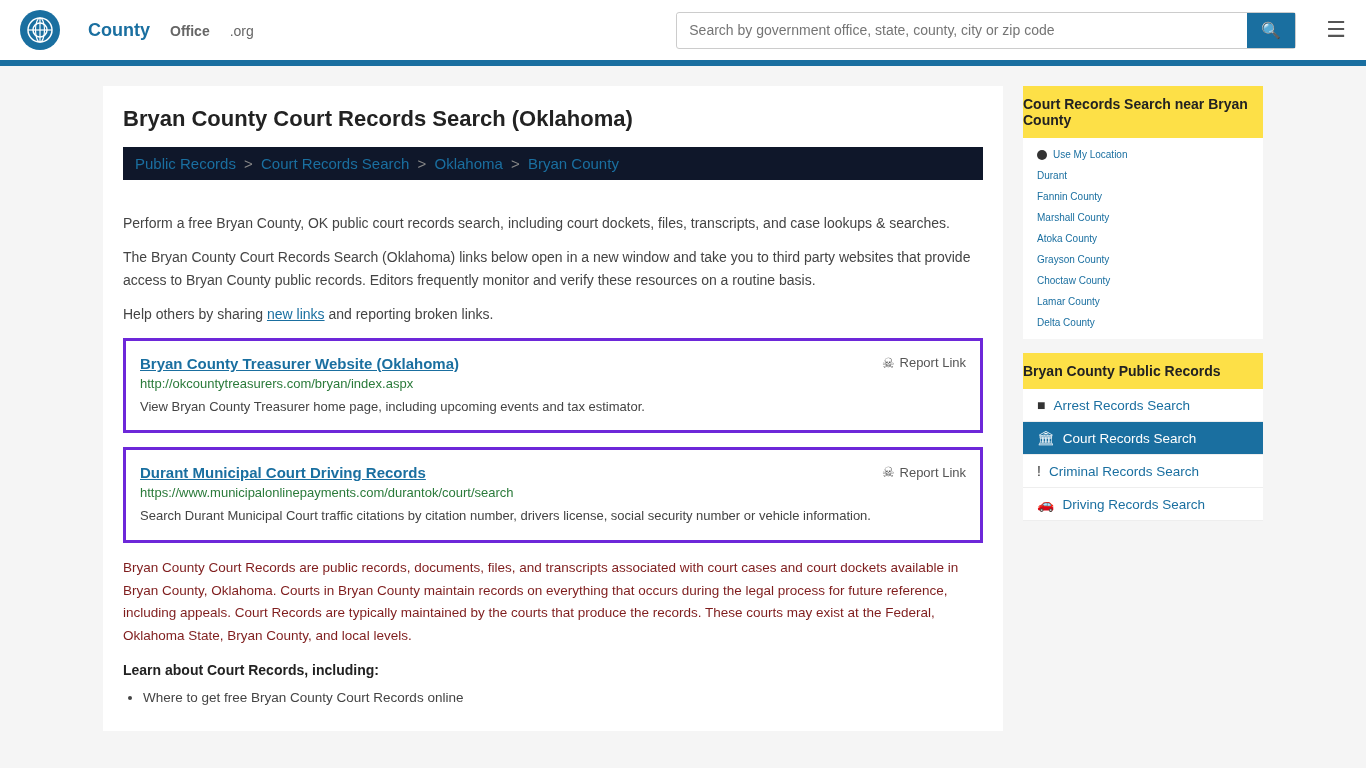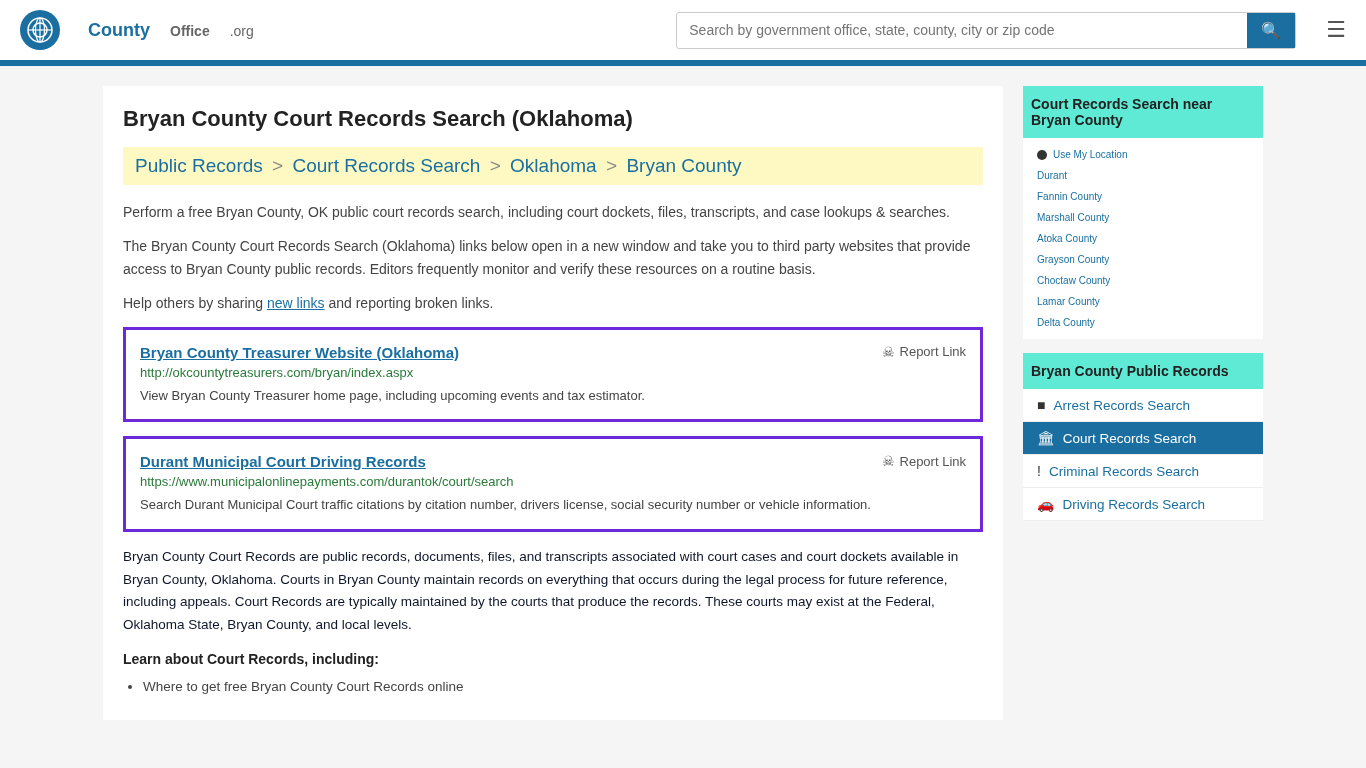--- a/index.html
+++ b/index.html
@@ -95,24 +95,24 @@
     
     .page-title {
       font-size: 22px;
       font-weight: bold;
       color: #222;
       margin-bottom: 15px;
     }
 
     
     .breadcrumb {
-      background: #fef9c3;
+      background: #0f172a;
       padding: 8px 12px;
-      margin-bottom: 16px;
-      font-size: 19px;
+      margin-bottom: 32px;
+      font-size: 15px;
       color: #555;
     }
     .breadcrumb a {
       color: #1a6fa0;
       text-decoration: none;
     }
     .breadcrumb span { color: #888; margin: 0 4px; }
 
     
     .desc-text {
@@ -175,21 +175,21 @@
     }
     .find-section h2 {
       font-size: 16px;
       font-weight: bold;
       color: #222;
     }
 
     .body-text {
       font-size: 13.5px;
       line-height: 1.7;
-      color: #0f172a;
+      color: #7f1d1d;
       margin-bottom: 14px;
     }
 
     .learn-title {
       font-weight: bold;
       font-size: 14px;
       margin-bottom: 8px;
       color: #222;
     }
     .learn-list {
@@ -198,22 +198,22 @@
       color: #444;
       line-height: 1.8;
     }
 
     
     .sidebar-section {
       background: #fff;
       margin-bottom: 14px;
     }
     .sidebar-section-title {
-      background: #5eead4;
-      padding: 10px 8px;
+      background: #fde047;
+      padding: 10px 0;
       font-size: 14px;
       font-weight: bold;
       color: #222;
     }
     .sidebar-list {
       list-style: none;
       padding: 6px 0;
     }
     .sidebar-list li {
       padding: 5px 14px;

